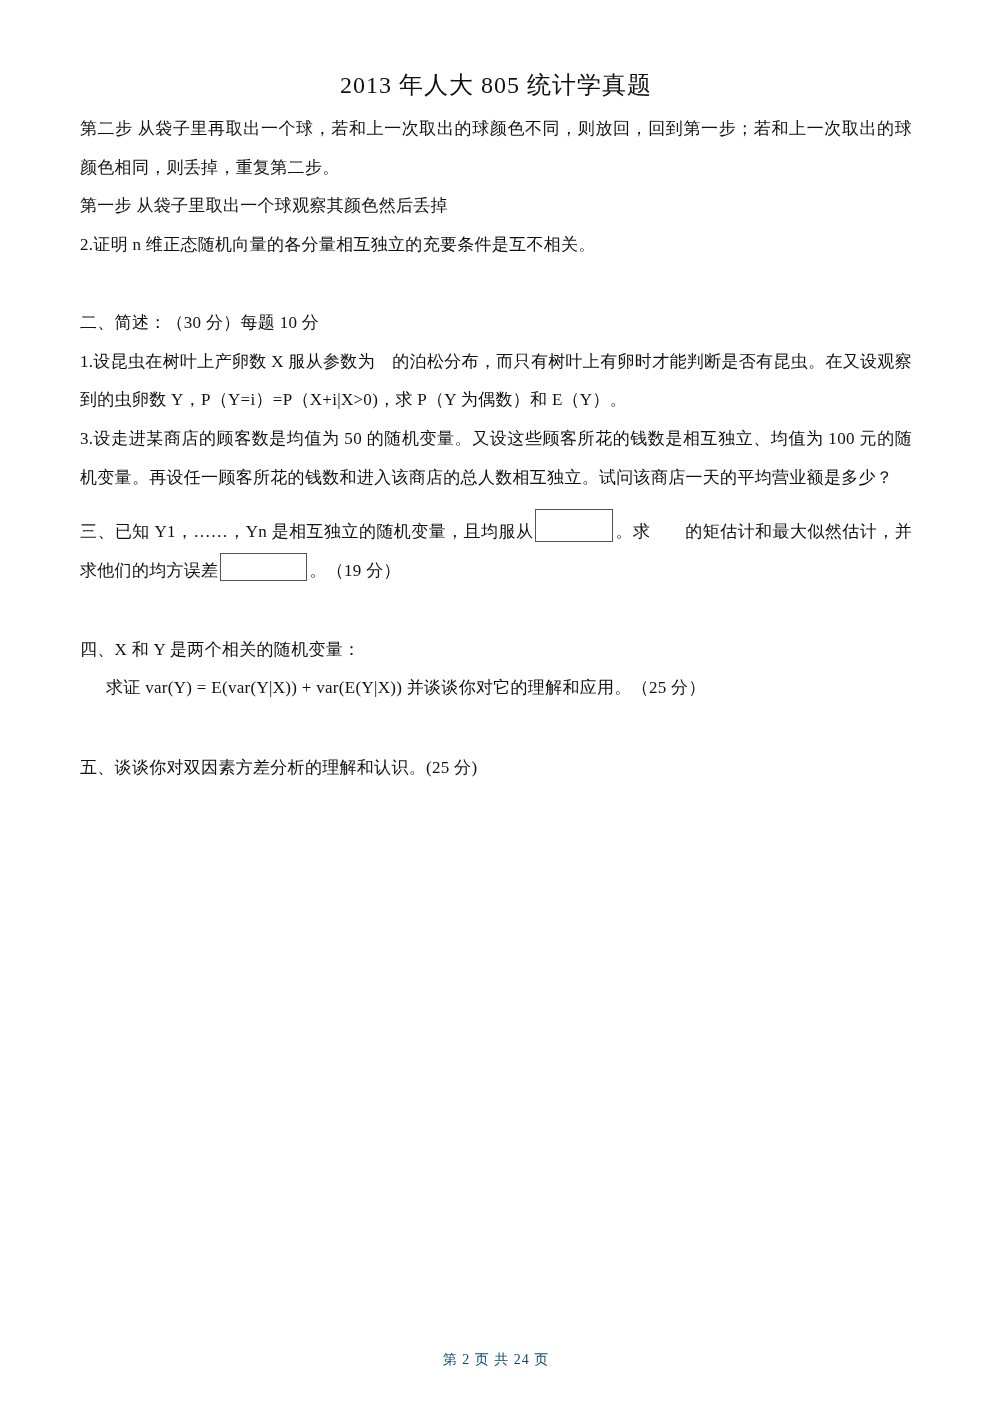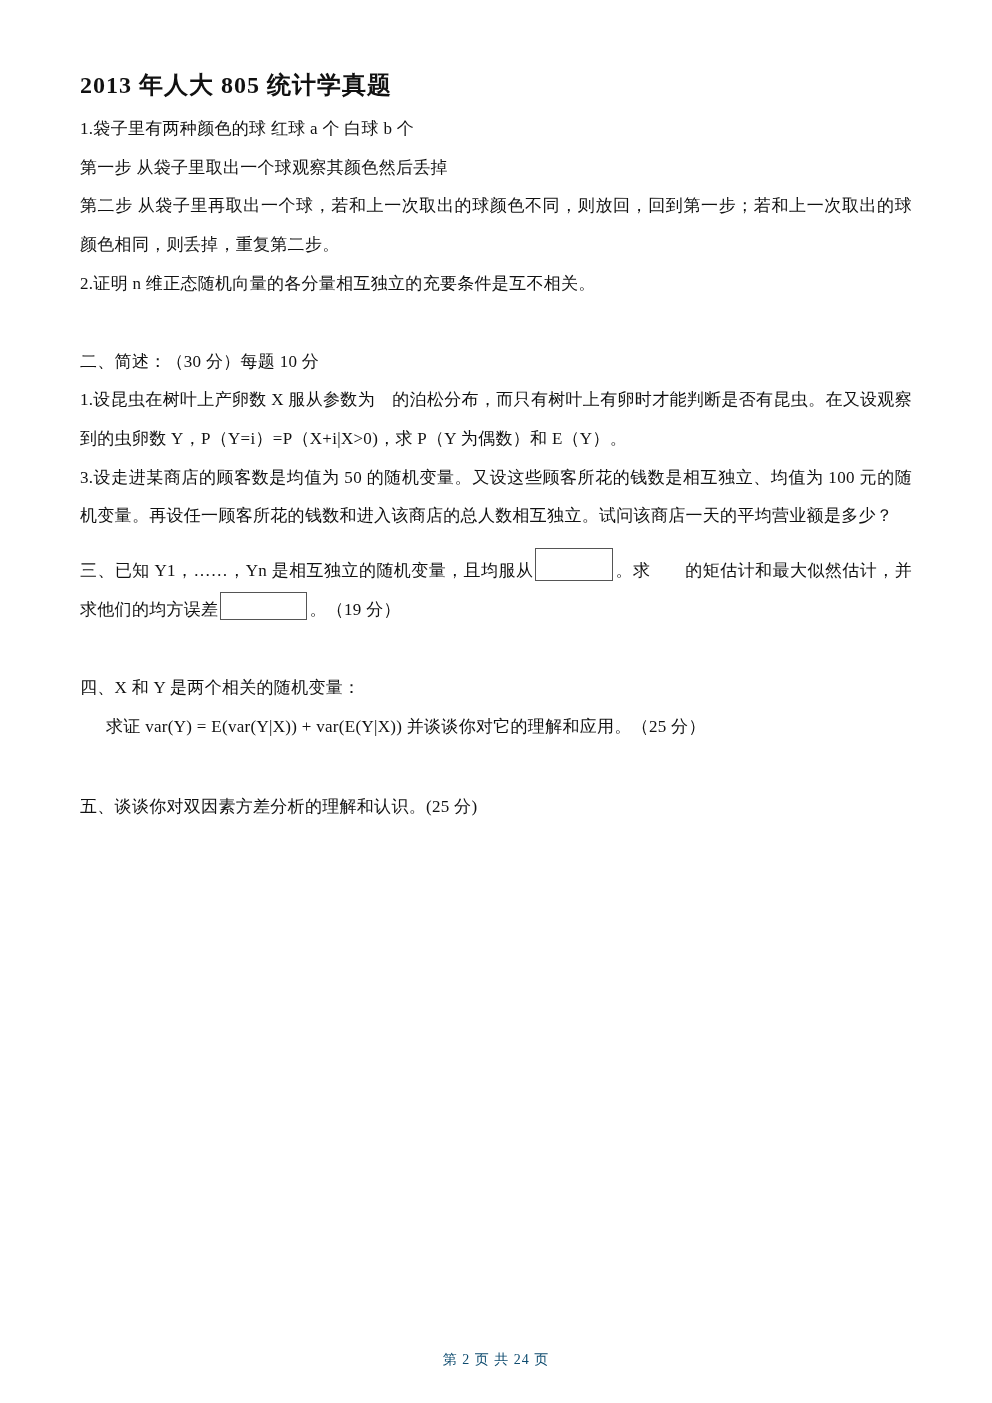--- a/index.html
+++ b/index.html
@@ -28,22 +28,23 @@
     line-height: 38.7px;
     text-align: justify;
     letter-spacing: 0.3px;
   }
   .intro {
     margin-top: 94px;
   }
   .doc-title {
     margin-top: 60px;
     font-size: 24px;
-    font-weight: bold;
+    font-weight: normal;
     line-height: 50px;
+    text-align: center;
     letter-spacing: 1px;
   }
   .sec-heading {
     margin-top: 22px;
   }
   .gap-blank-line { margin-top: 39px; }
   .gap-small     { margin-top: 12px; }
   .gap-section   { margin-top: 40px; }
   .gap-section-b { margin-top: 41px; }
   .indent-proof  { padding-left: 26px; }
@@ -68,23 +69,22 @@
   }
 </style>
 </head>
 <body>
 
 <div class="page">
 
 
   <p class="doc-title">2013 年人大 805 统计学真题</p>
 
-  <p>1.袋子里有两种颜色的球 红球 a 个 白球 b 个</p>
+  <p>第二步 从袋子里再取出一个球，若和上一次取出的球颜色不同，则放回，回到第一步；若和上一次取出的球颜色相同，则丢掉，重复第二步。</p>
   <p>第一步 从袋子里取出一个球观察其颜色然后丢掉</p>
-  <p>第二步 从袋子里再取出一个球，若和上一次取出的球颜色不同，则放回，回到第一步；若和上一次取出的球颜色相同，则丢掉，重复第二步。</p>
   <p>2.证明 n 维正态随机向量的各分量相互独立的充要条件是互不相关。</p>
 
   <p class="gap-blank-line">二、简述：（30 分）每题 10 分</p>
   <p>1.设昆虫在树叶上产卵数 X 服从参数为　的泊松分布，而只有树叶上有卵时才能判断是否有昆虫。在又设观察到的虫卵数 Y，P（Y=i）=P（X+i|X&gt;0)，求 P（Y 为偶数）和 E（Y）。</p>
   <p>3.设走进某商店的顾客数是均值为 50 的随机变量。又设这些顾客所花的钱数是相互独立、均值为 100 元的随机变量。再设任一顾客所花的钱数和进入该商店的总人数相互独立。试问该商店一天的平均营业额是多少？</p>
 
   <p class="gap-small"><span>三、已知 Y1，……，Yn 是相互独立的随机变量，且均服从</span><span class="fbox box1"></span><span>。求　　的矩估计和最大似然估计，并求他们的均方误差</span><span class="fbox box2"></span><span>。（19 分）</span></p>
 
   <p class="gap-section">四、X 和 Y 是两个相关的随机变量：</p>
   <p class="indent-proof">求证 var(Y) = E(var(Y|X)) + var(E(Y|X))  并谈谈你对它的理解和应用。（25 分）</p>

